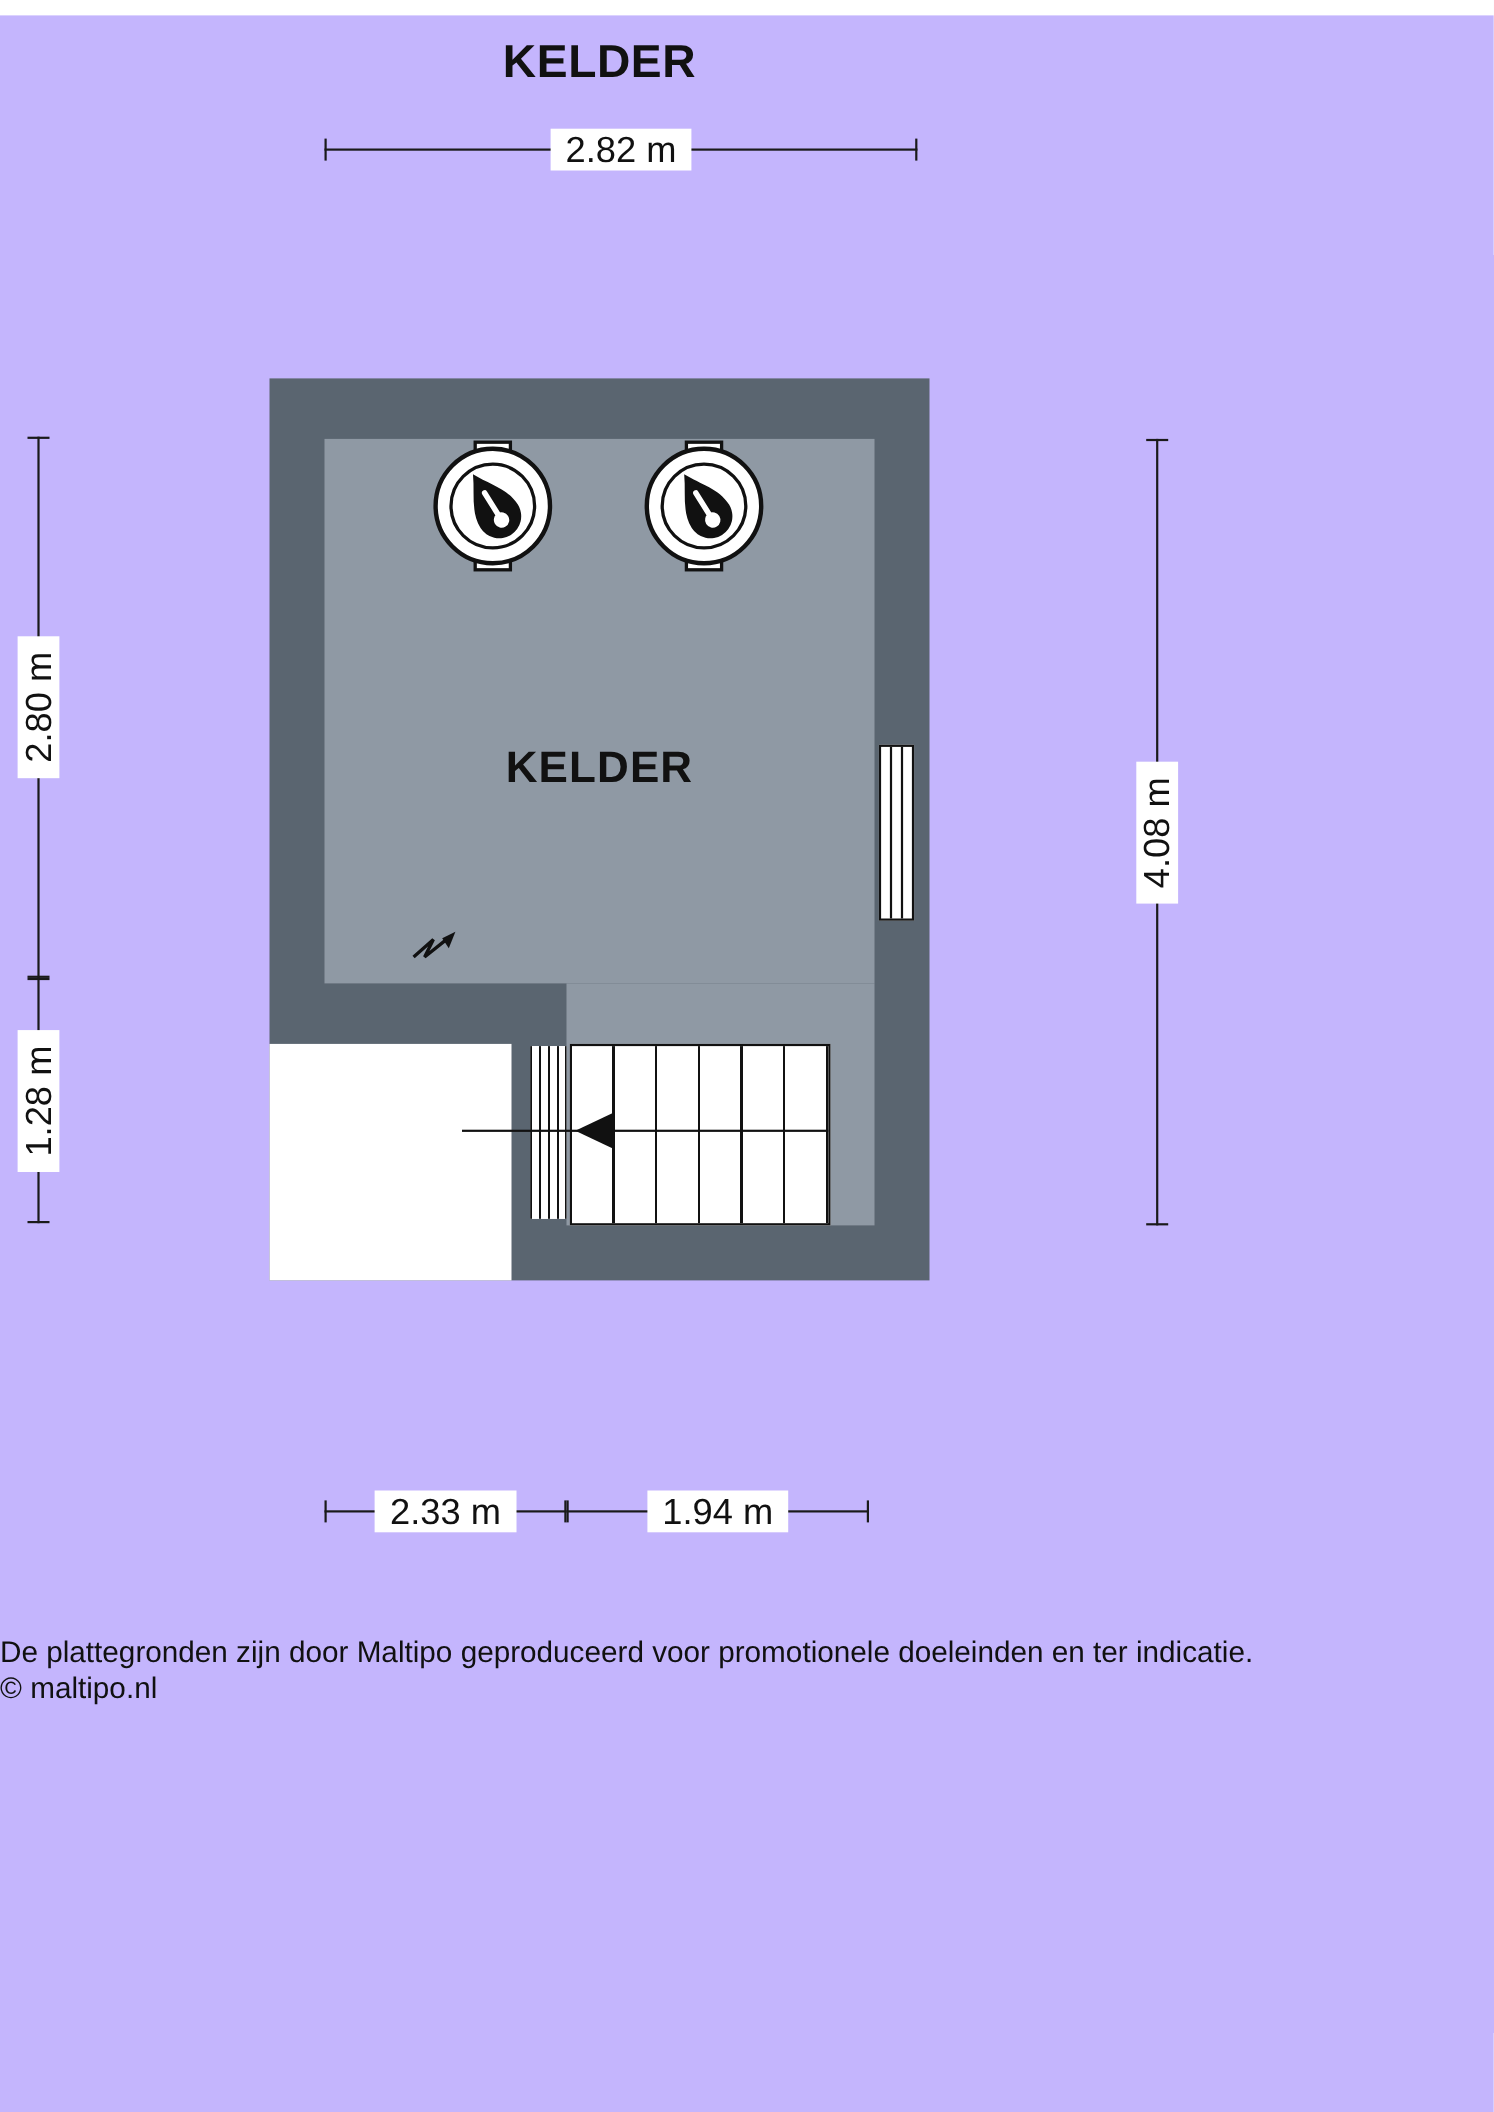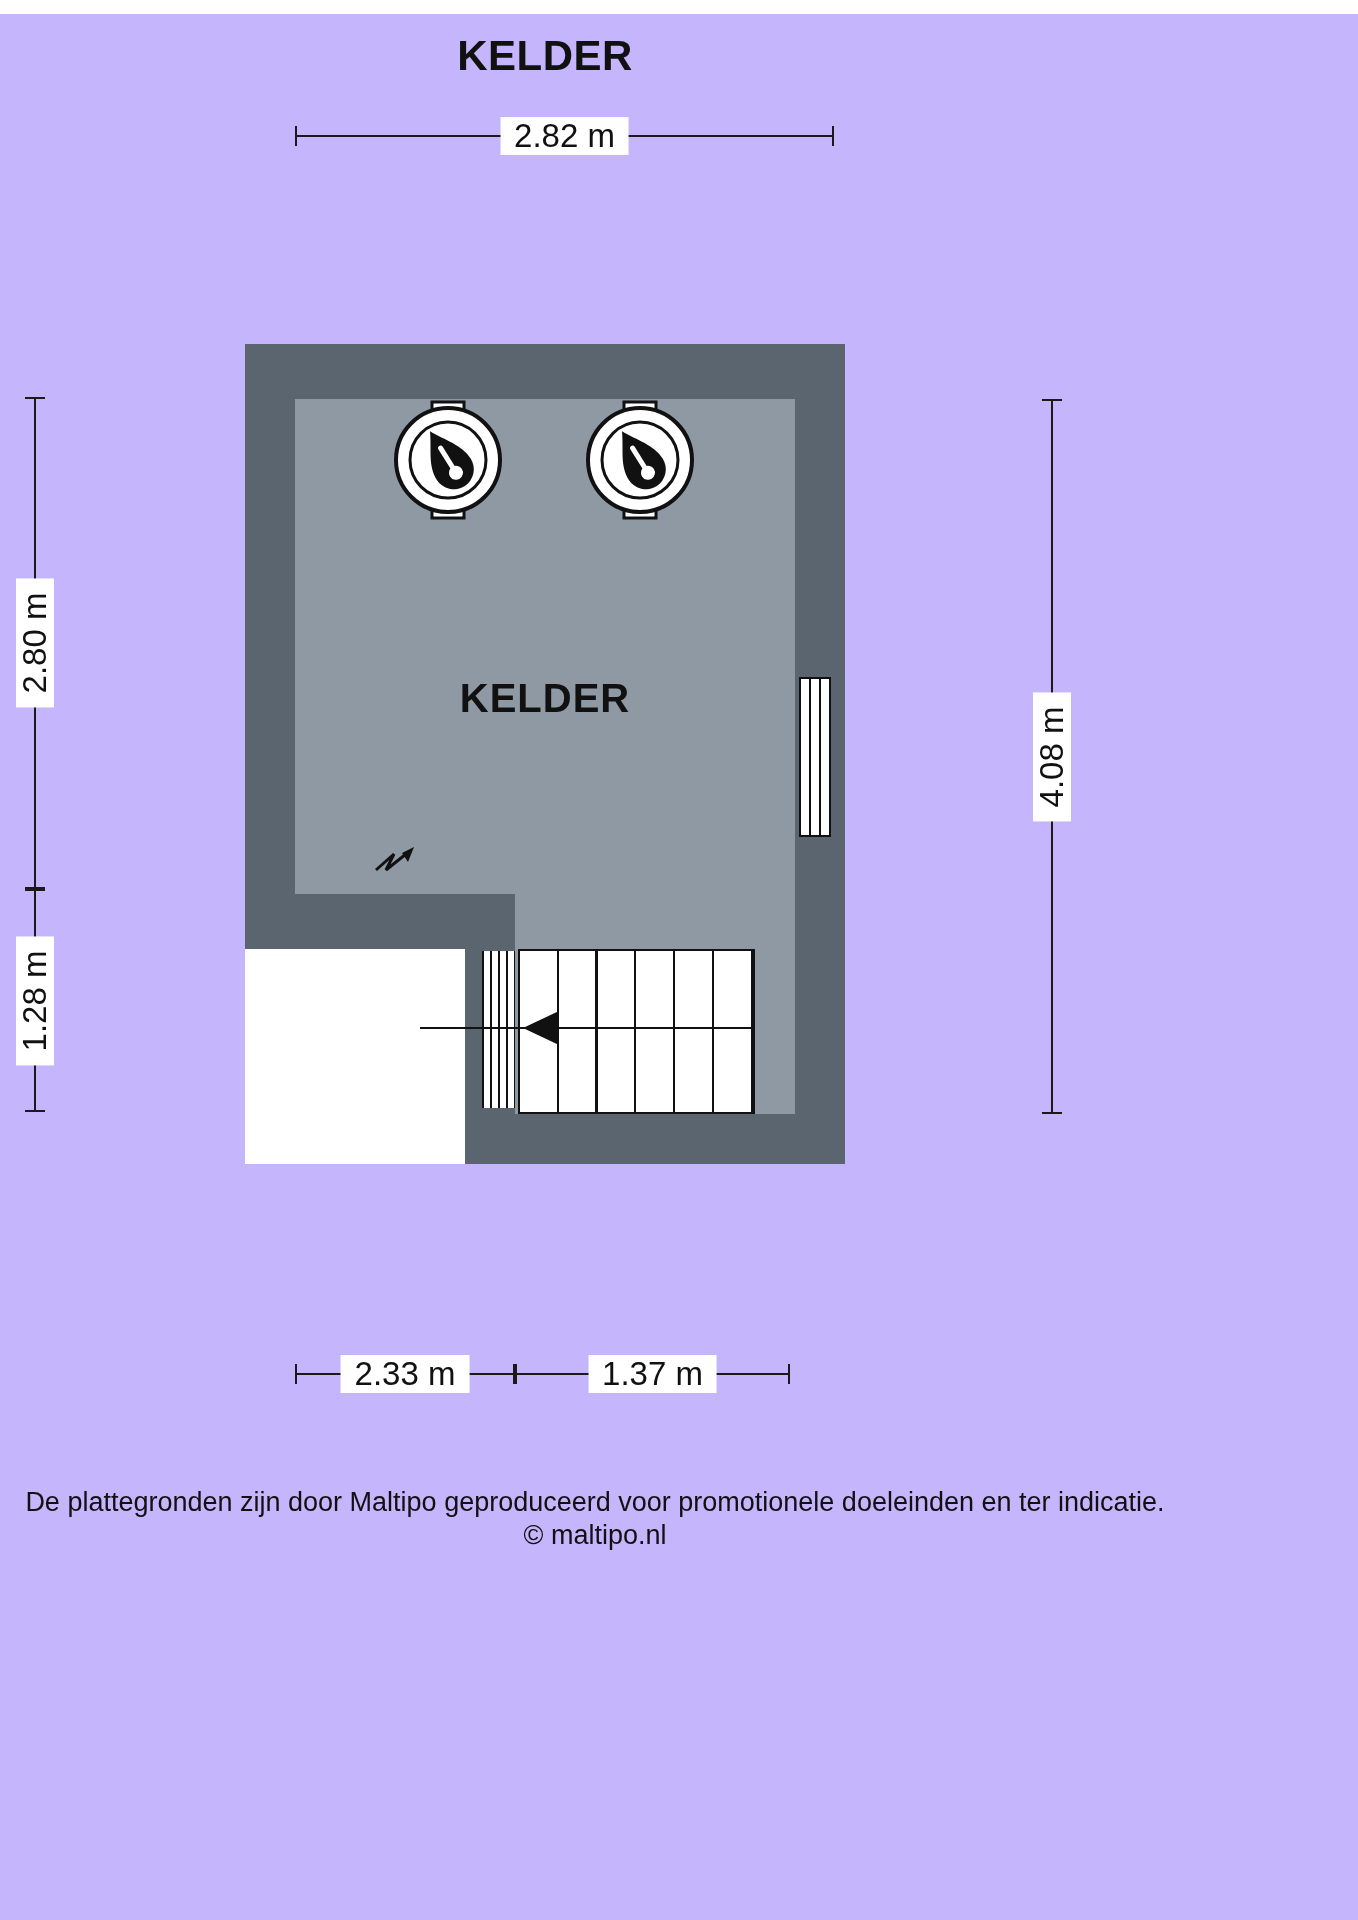--- a/index.html
+++ b/index.html
@@ -50,21 +50,21 @@
   .window .pane { position:absolute; top:0; bottom:0; width:2px; background:#111; }
   .window .pane.p1 { left:8px; } .window .pane.p2 { right:8px; }
 
   .boiler { position:absolute; width:120px; height:120px; }
   .boiler.b1 { left:388px; top:386px; }
   .boiler.b2 { left:580px; top:386px; }
 
   .bolt { position:absolute; left:372px; top:828px; width:54px; height:42px; }
 
   
-  .footer { position:absolute; left:0; top:1472px; width:1190px; text-align:center;
+  .footer { position:absolute; left:0; top:1472px; width:1190px; 
             font-size:27px; line-height:33px; color:#111; }
 </style>
 </head>
 <body>
 
 <div class="page">
 
   <div class="title">KELDER</div>
 
   <div class="dimh" style="left:295px; top:112px; width:495px;padding-left:44px;">
@@ -143,21 +143,21 @@
   <div class="dimh" style="left:295px; top:1350px; width:220px;">
     <div class="tick l"></div>
     <div class="line"></div>
     <div class="tick r"></div>
     <div class="lbl">2.33 m</div>
   </div>
   <div class="dimh" style="left:515px; top:1350px; width:275px;">
     <div class="tick l"></div>
     <div class="line"></div>
     <div class="tick r"></div>
-    <div class="lbl">1.37 m</div>
+    <div class="lbl">1.94 m</div>
   </div>
 
   <div class="footer">
     <div>De plattegronden zijn door Maltipo geproduceerd voor promotionele doeleinden en ter indicatie.</div>
     <div>© maltipo.nl</div>
   </div>
 
 </div>
 
 </body></html>

